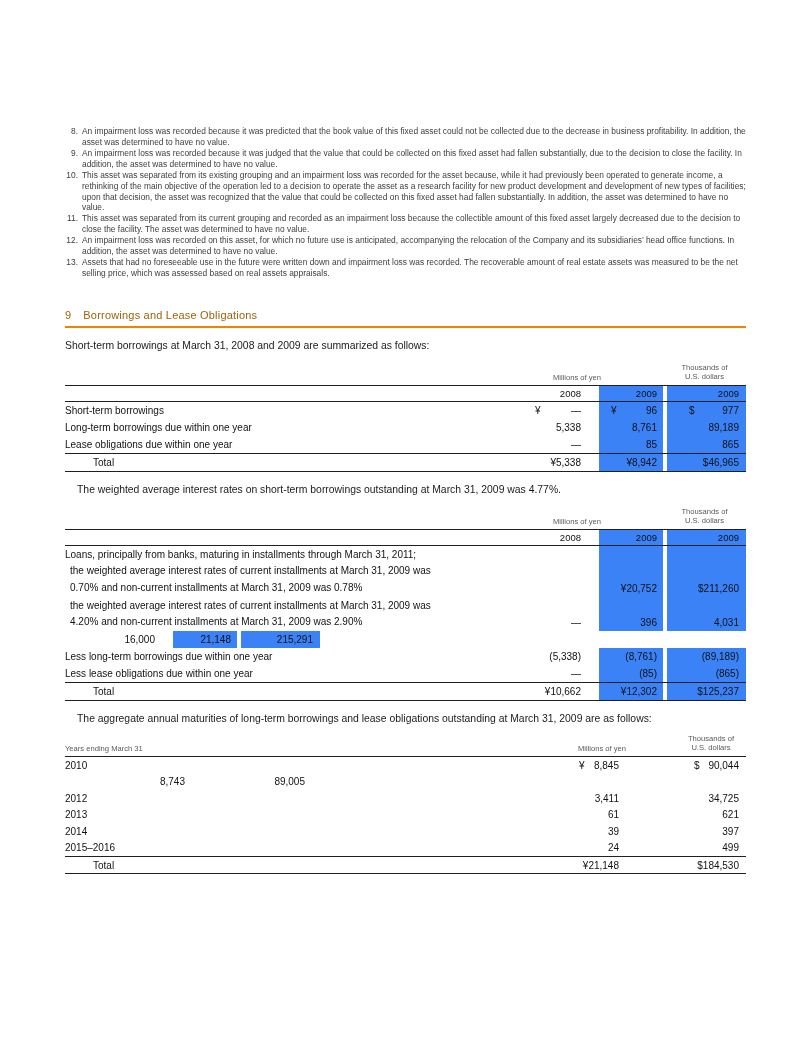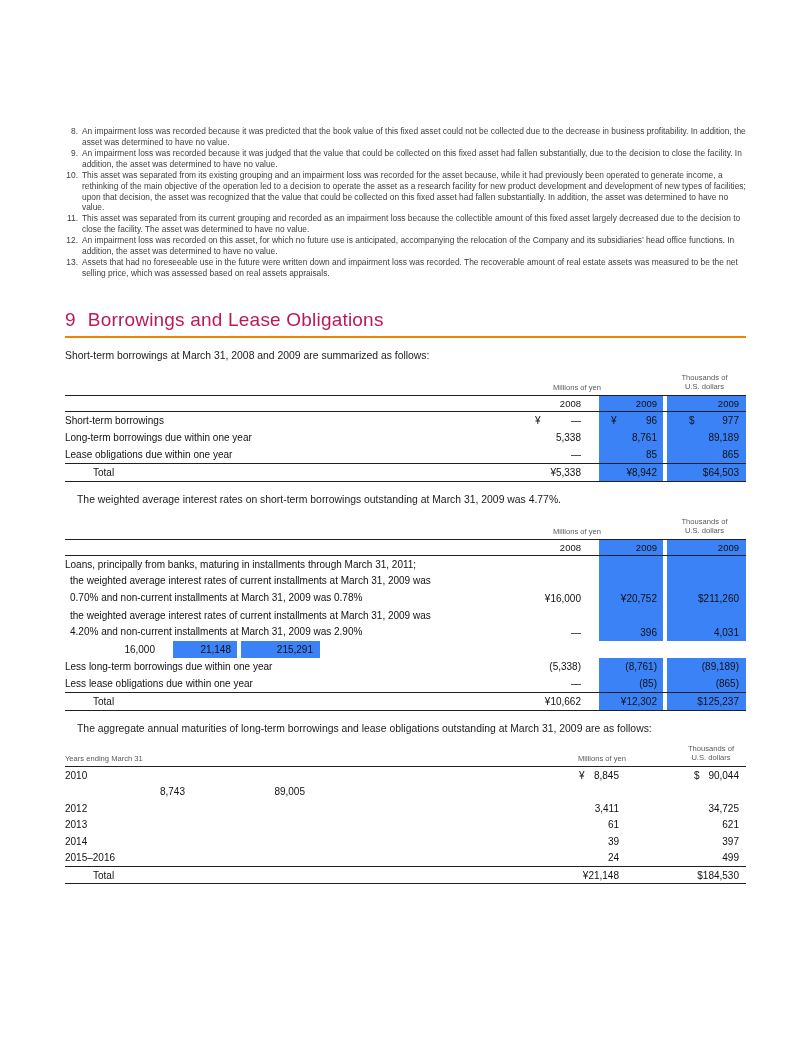--- a/index.html
+++ b/index.html
@@ -11,21 +11,21 @@
   }
   .content { position:absolute; left:65px; top:126px; width:681px; }
 
   
   .notes { font-size:8.4px; line-height:1.3; color:#3d3d3d; }
   .note { display:flex; }
   .note-num { flex:0 0 13px; text-align:right; }
   .note-text { flex:1; padding-left:4px; }
 
   
-  .sec-head { margin-top:30px; font-size:19px; color:#be185d; letter-spacing:0.2px; }
+  .sec-head { margin-top:30px; font-size:11px; color:#a16207; letter-spacing:0.2px; }
   .sec-num { margin-right:12px; }
   .sec-rule { height:2px; background:#f08300; margin-top:5px; }
 
   
   .para { font-size:10.4px; color:#1a1a1a; margin-top:12px; }
   .para.indent { text-indent:12px; }
 
   
   .tbl { margin-top:12px; font-size:10px; color:#111; }
   .unit-row { display:flex; align-items:flex-end; padding-bottom:3px; font-size:7.6px; color:#595959; }
@@ -203,21 +203,21 @@
           </div>
         <div class="cell c2009 hl">
             <span class="mb">
               <span></span>
               <span>¥8,942</span>
             </span>
           </div>
         <div class="cell cusd hl">
             <span class="mb">
               <span></span>
-              <span>$64,503</span>
+              <span>$46,965</span>
             </span>
           </div>
       </div>
       <div class="rule"></div>
     </div>
 
     <p class="para indent">The weighted average interest rates on short-term borrowings outstanding at March 31, 2009 was 4.77%.</p>
 
     <div class="tbl">
       <div class="unit-row">
@@ -240,26 +240,20 @@
           </div>
       </div>
       <div class="rule"></div>
 
       <div class="row ml">
         <div class="lab">
           <div class="ln">Loans, principally from banks, maturing in installments through March 31, 2011;</div>
           <div class="ln cont">the weighted average interest rates of current installments at March 31, 2009 was</div>
           <div class="ln cont">0.70% and non-current installments at March 31, 2009 was 0.78%</div>
         </div>
-        <div class="cell c2008">
-            <span class="mb">
-              <span></span>
-              <span>¥16,000</span>
-            </span>
-          </div>
         <div class="cell c2009 hl">
             <span class="mb">
               <span></span>
               <span>¥20,752</span>
             </span>
           </div>
         <div class="cell cusd hl">
             <span class="mb">
               <span></span>
               <span>$211,260</span>

